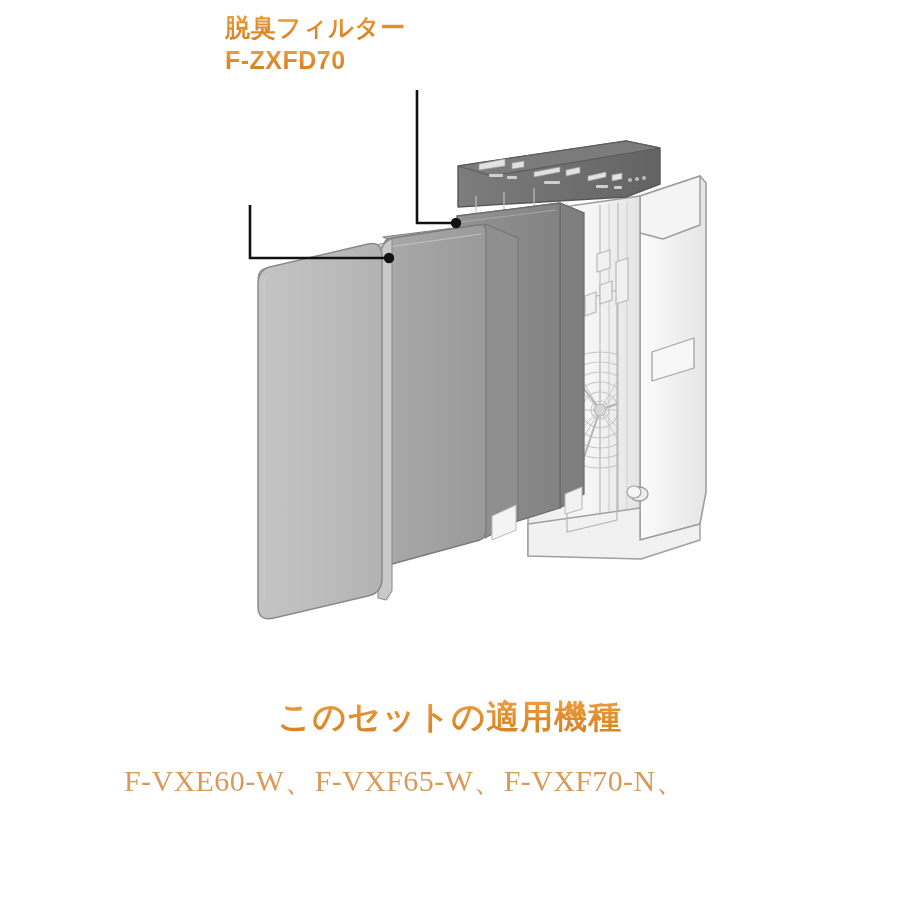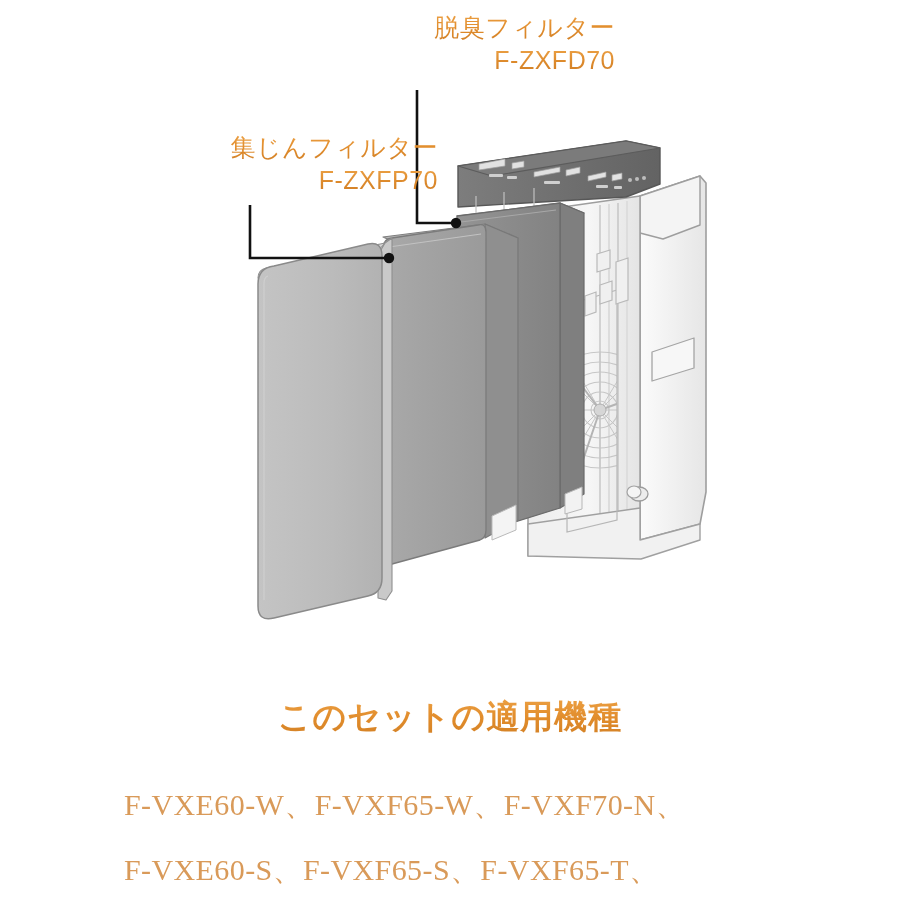--- a/index.html
+++ b/index.html
@@ -7,23 +7,23 @@
   body{
     width:900px;height:900px;position:relative;overflow:hidden;
     font-family:"Liberation Sans","DejaVu Sans",sans-serif;
     background:#ffffff;
   }
   #stage{position:absolute;left:0;top:0;width:900px;height:900px;}
 
   
   .callout{
     position:absolute;
-    text-align:right;
+    text-align:left;
     line-height:1.22;
-    font-weight:400;
+    font-weight:700;
     letter-spacing:0.5px;
     white-space:nowrap;
     -webkit-font-smoothing:antialiased;
   }
   .callout .jp{
     display:block;
     font-size:25px;
     color:#e08b2a;
     background:linear-gradient(180deg,#eda246 0%,#e08b2a 55%,#d07f26 100%);
     -webkit-background-clip:text;
@@ -54,21 +54,21 @@
     -webkit-text-fill-color:transparent;
   }
   #model-list{
     position:absolute;left:124px;top:760px;width:760px;
     font-family:"Liberation Serif","DejaVu Serif",serif;
     font-size:30px;
     line-height:41px;
     letter-spacing:0.4px;
     color:#d99a59;
   }
-  #model-list .model-line{display:block;white-space:nowrap;margin-top:24px;}
+  #model-list .model-line{display:block;white-space:nowrap;}
 
   
   #illustration{position:absolute;left:0;top:0;width:900px;height:900px;}
 </style>
 </head>
 <body>
 
 <div id="stage">
 
   <svg id="illustration" viewBox="0 0 900 900" aria-hidden="true">
@@ -237,25 +237,20 @@
       <path d="M250,205 L250,258 L385,258" fill="none" stroke="#111111" stroke-width="2.6" stroke-linejoin="miter"></path>
       <circle cx="389" cy="258" r="5.2" fill="#111111"></circle>
     </g>
   </svg>
 
   <div class="callout" id="callout-deodorizing">
     <span class="jp">脱臭フィルター</span>
     <span class="code">F-ZXFD70</span>
   </div>
 
-  <div class="callout" id="callout-dust">
-    <span class="jp">集じんフィルター</span>
-    <span class="code">F-ZXFP70</span>
-  </div>
 
   <div id="applicable-heading">このセットの適用機種</div>
 
   <div id="model-list">
     <span class="model-line">F-VXE60-W、F-VXF65-W、F-VXF70-N、</span>
-    <span class="model-line">F-VXE60-S、F-VXF65-S、F-VXF65-T、</span>
   </div>
 
 </div>
 
 </body></html>

